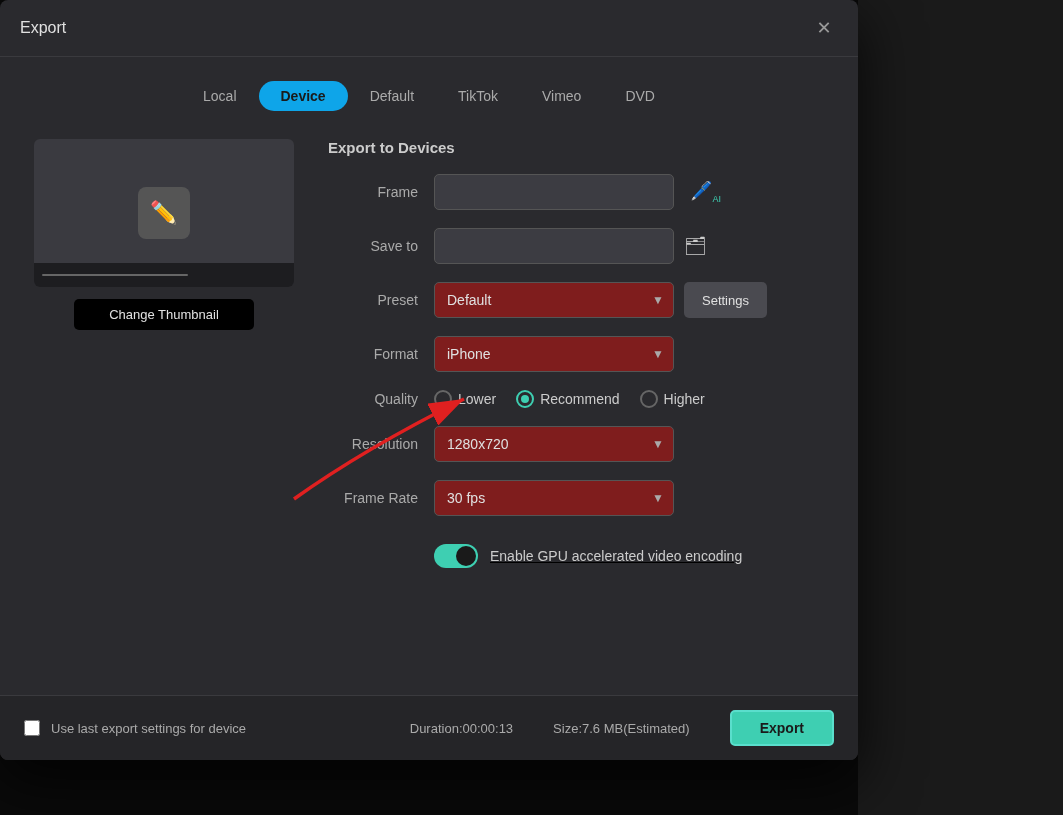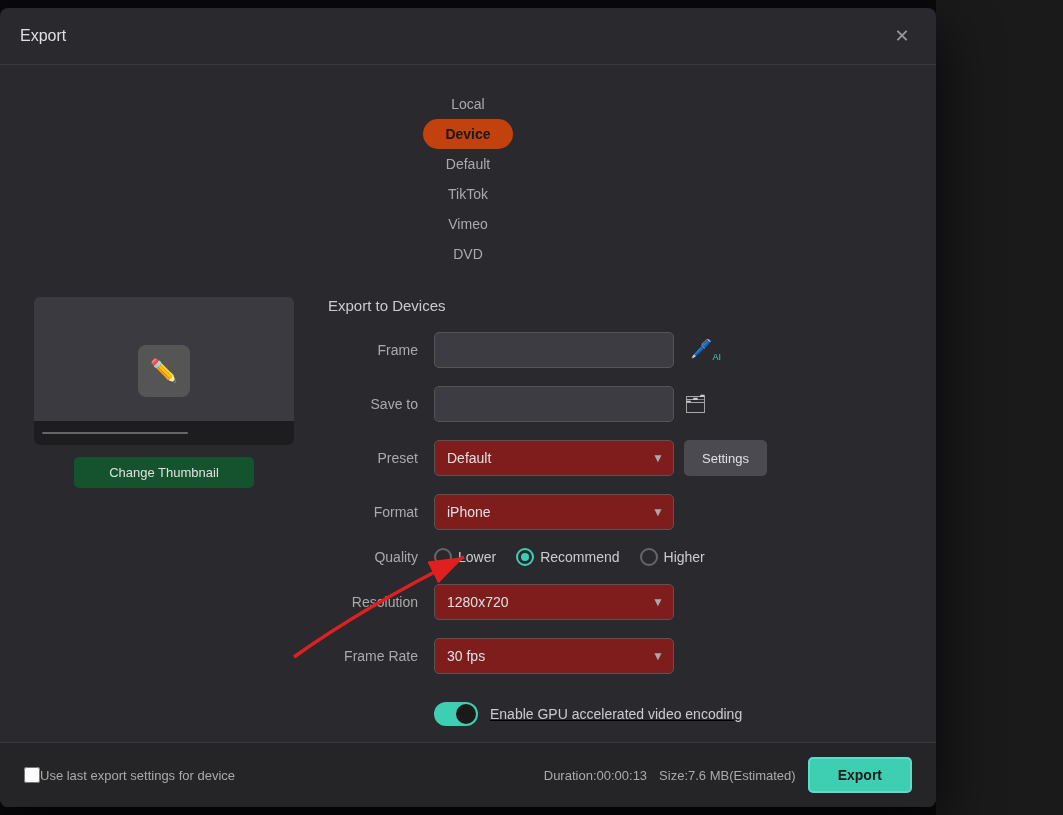--- a/index.html
+++ b/index.html
@@ -9,25 +9,25 @@
       display: flex;
       align-items: center;
       justify-content: center;
       width: 1063px;
       height: 815px;
       overflow: hidden;
     }
     .dialog-overlay {
       position: absolute;
       top: 0; left: 0;
-      width: 936px;
+      width: 858px;
       height: 815px;
       background: rgba(0,0,0,0.6);
       display: flex;
-      align-items: center;
+      align-items: flex-start;
       justify-content: center;
     }
     .dialog {
       background: #2a2a2e;
       border-radius: 8px;
       width: 1020px;
       min-height: 760px;
       position: relative;
       box-shadow: 0 20px 60px rgba(0,0,0,0.8);
       display: flex;
@@ -57,33 +57,32 @@
       align-items: center;
       justify-content: center;
       border-radius: 4px;
     }
     .tabs-row {
       display: flex;
       align-items: center;
       justify-content: center;
       gap: 0;
       padding: 24px 0 12px;
-      flex-direction: column;
     }
     .tab {
       padding: 7px 22px;
       border-radius: 20px;
       font-size: 14px;
       color: #aaa;
       cursor: pointer;
       background: none;
       border: none;
     }
     .tab.active {
-      background: #c2410c;
+      background: #0ea5e9;
       color: #1a1a1a;
       font-weight: 600;
     }
     .dialog-body {
       display: flex;
       flex: 1;
       padding: 16px 24px 16px 24px;
       gap: 24px;
     }
     .left-panel {
@@ -126,38 +125,39 @@
       align-items: center;
       padding: 0 8px;
     }
     .thumbnail-bar-line {
       height: 2px;
       background: #666;
       width: 60%;
       border-radius: 1px;
     }
     .change-thumbnail-btn {
-      background: #14532d;
+      background: #000000;
       color: #e0e0e0;
       border: none;
       padding: 8px 20px;
       border-radius: 5px;
       font-size: 13px;
       cursor: pointer;
       width: 180px;
     }
     .right-panel {
       flex: 1;
       display: flex;
       flex-direction: column;
     }
     .section-title {
       color: #ccc;
       font-size: 15px;
       margin-bottom: 18px;
+      font-weight: bold;
     }
     .form-row {
       display: flex;
       align-items: center;
       margin-bottom: 18px;
     }
     .form-label {
       color: #aaa;
       font-size: 14px;
       width: 90px;
@@ -301,36 +301,36 @@
       align-items: center;
       justify-content: space-between;
       padding: 14px 24px;
       border-top: 1px solid #3a3a3e;
       background: #252528;
       border-radius: 0 0 8px 8px;
     }
     .footer-left {
       display: flex;
       align-items: center;
-      gap: 0;
+      gap: 11px;
     }
     .footer-checkbox {
       width: 16px;
       height: 16px;
       accent-color: #3ecfb2;
       cursor: pointer;
     }
     .footer-label {
       color: #aaa;
       font-size: 13px;
     }
     .footer-info {
       display: flex;
       align-items: center;
-      gap: 12px;
+      gap: 40px;
     }
     .footer-info-text {
       color: #aaa;
       font-size: 13px;
     }
     .export-btn {
       background: #3ecfb2;
       color: #1a1a1a;
       border: 2px solid #5adecc;
       padding: 8px 28px;

